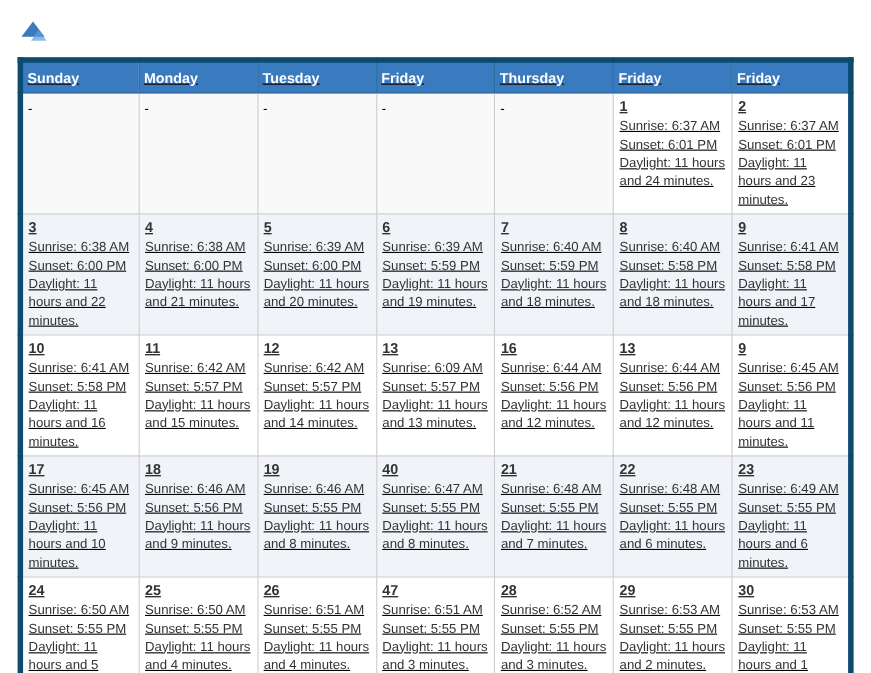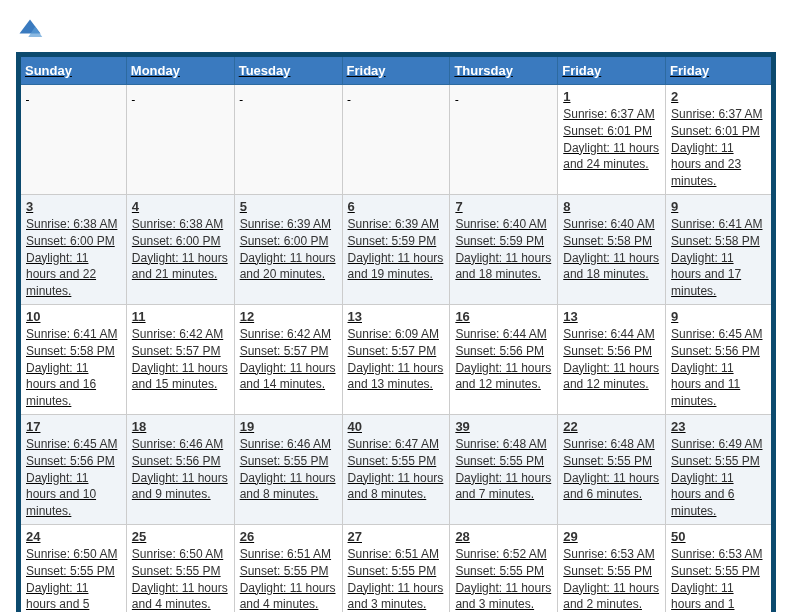--- a/index.html
+++ b/index.html
@@ -248,21 +248,21 @@
 Sunset: 5:55 PM
 Daylight: 11 hours and 8 minutes.</div>
         </td>
         <td>
           <span class="day-number">40</span>
           <div class="day-info" style="white-space: pre-line;">Sunrise: 6:47 AM
 Sunset: 5:55 PM
 Daylight: 11 hours and 8 minutes.</div>
         </td>
         <td>
-          <span class="day-number">39</span>
+          <span class="day-number">21</span>
           <div class="day-info" style="white-space: pre-line;">Sunrise: 6:48 AM
 Sunset: 5:55 PM
 Daylight: 11 hours and 7 minutes.</div>
         </td>
         <td>
           <span class="day-number">22</span>
           <div class="day-info" style="white-space: pre-line;">Sunrise: 6:48 AM
 Sunset: 5:55 PM
 Daylight: 11 hours and 6 minutes.</div>
         </td>
@@ -286,38 +286,38 @@
 Sunset: 5:55 PM
 Daylight: 11 hours and 4 minutes.</div>
         </td>
         <td>
           <span class="day-number">26</span>
           <div class="day-info" style="white-space: pre-line;">Sunrise: 6:51 AM
 Sunset: 5:55 PM
 Daylight: 11 hours and 4 minutes.</div>
         </td>
         <td>
-          <span class="day-number">27</span>
+          <span class="day-number">47</span>
           <div class="day-info" style="white-space: pre-line;">Sunrise: 6:51 AM
 Sunset: 5:55 PM
 Daylight: 11 hours and 3 minutes.</div>
         </td>
         <td>
           <span class="day-number">28</span>
           <div class="day-info" style="white-space: pre-line;">Sunrise: 6:52 AM
 Sunset: 5:55 PM
 Daylight: 11 hours and 3 minutes.</div>
         </td>
         <td>
           <span class="day-number">29</span>
           <div class="day-info" style="white-space: pre-line;">Sunrise: 6:53 AM
 Sunset: 5:55 PM
 Daylight: 11 hours and 2 minutes.</div>
         </td>
         <td>
-          <span class="day-number">50</span>
+          <span class="day-number">30</span>
           <div class="day-info" style="white-space: pre-line;">Sunrise: 6:53 AM
 Sunset: 5:55 PM
 Daylight: 11 hours and 1 minute.</div>
         </td>
       </tr>
     </tbody>
 </table>
 
 </body></html>

